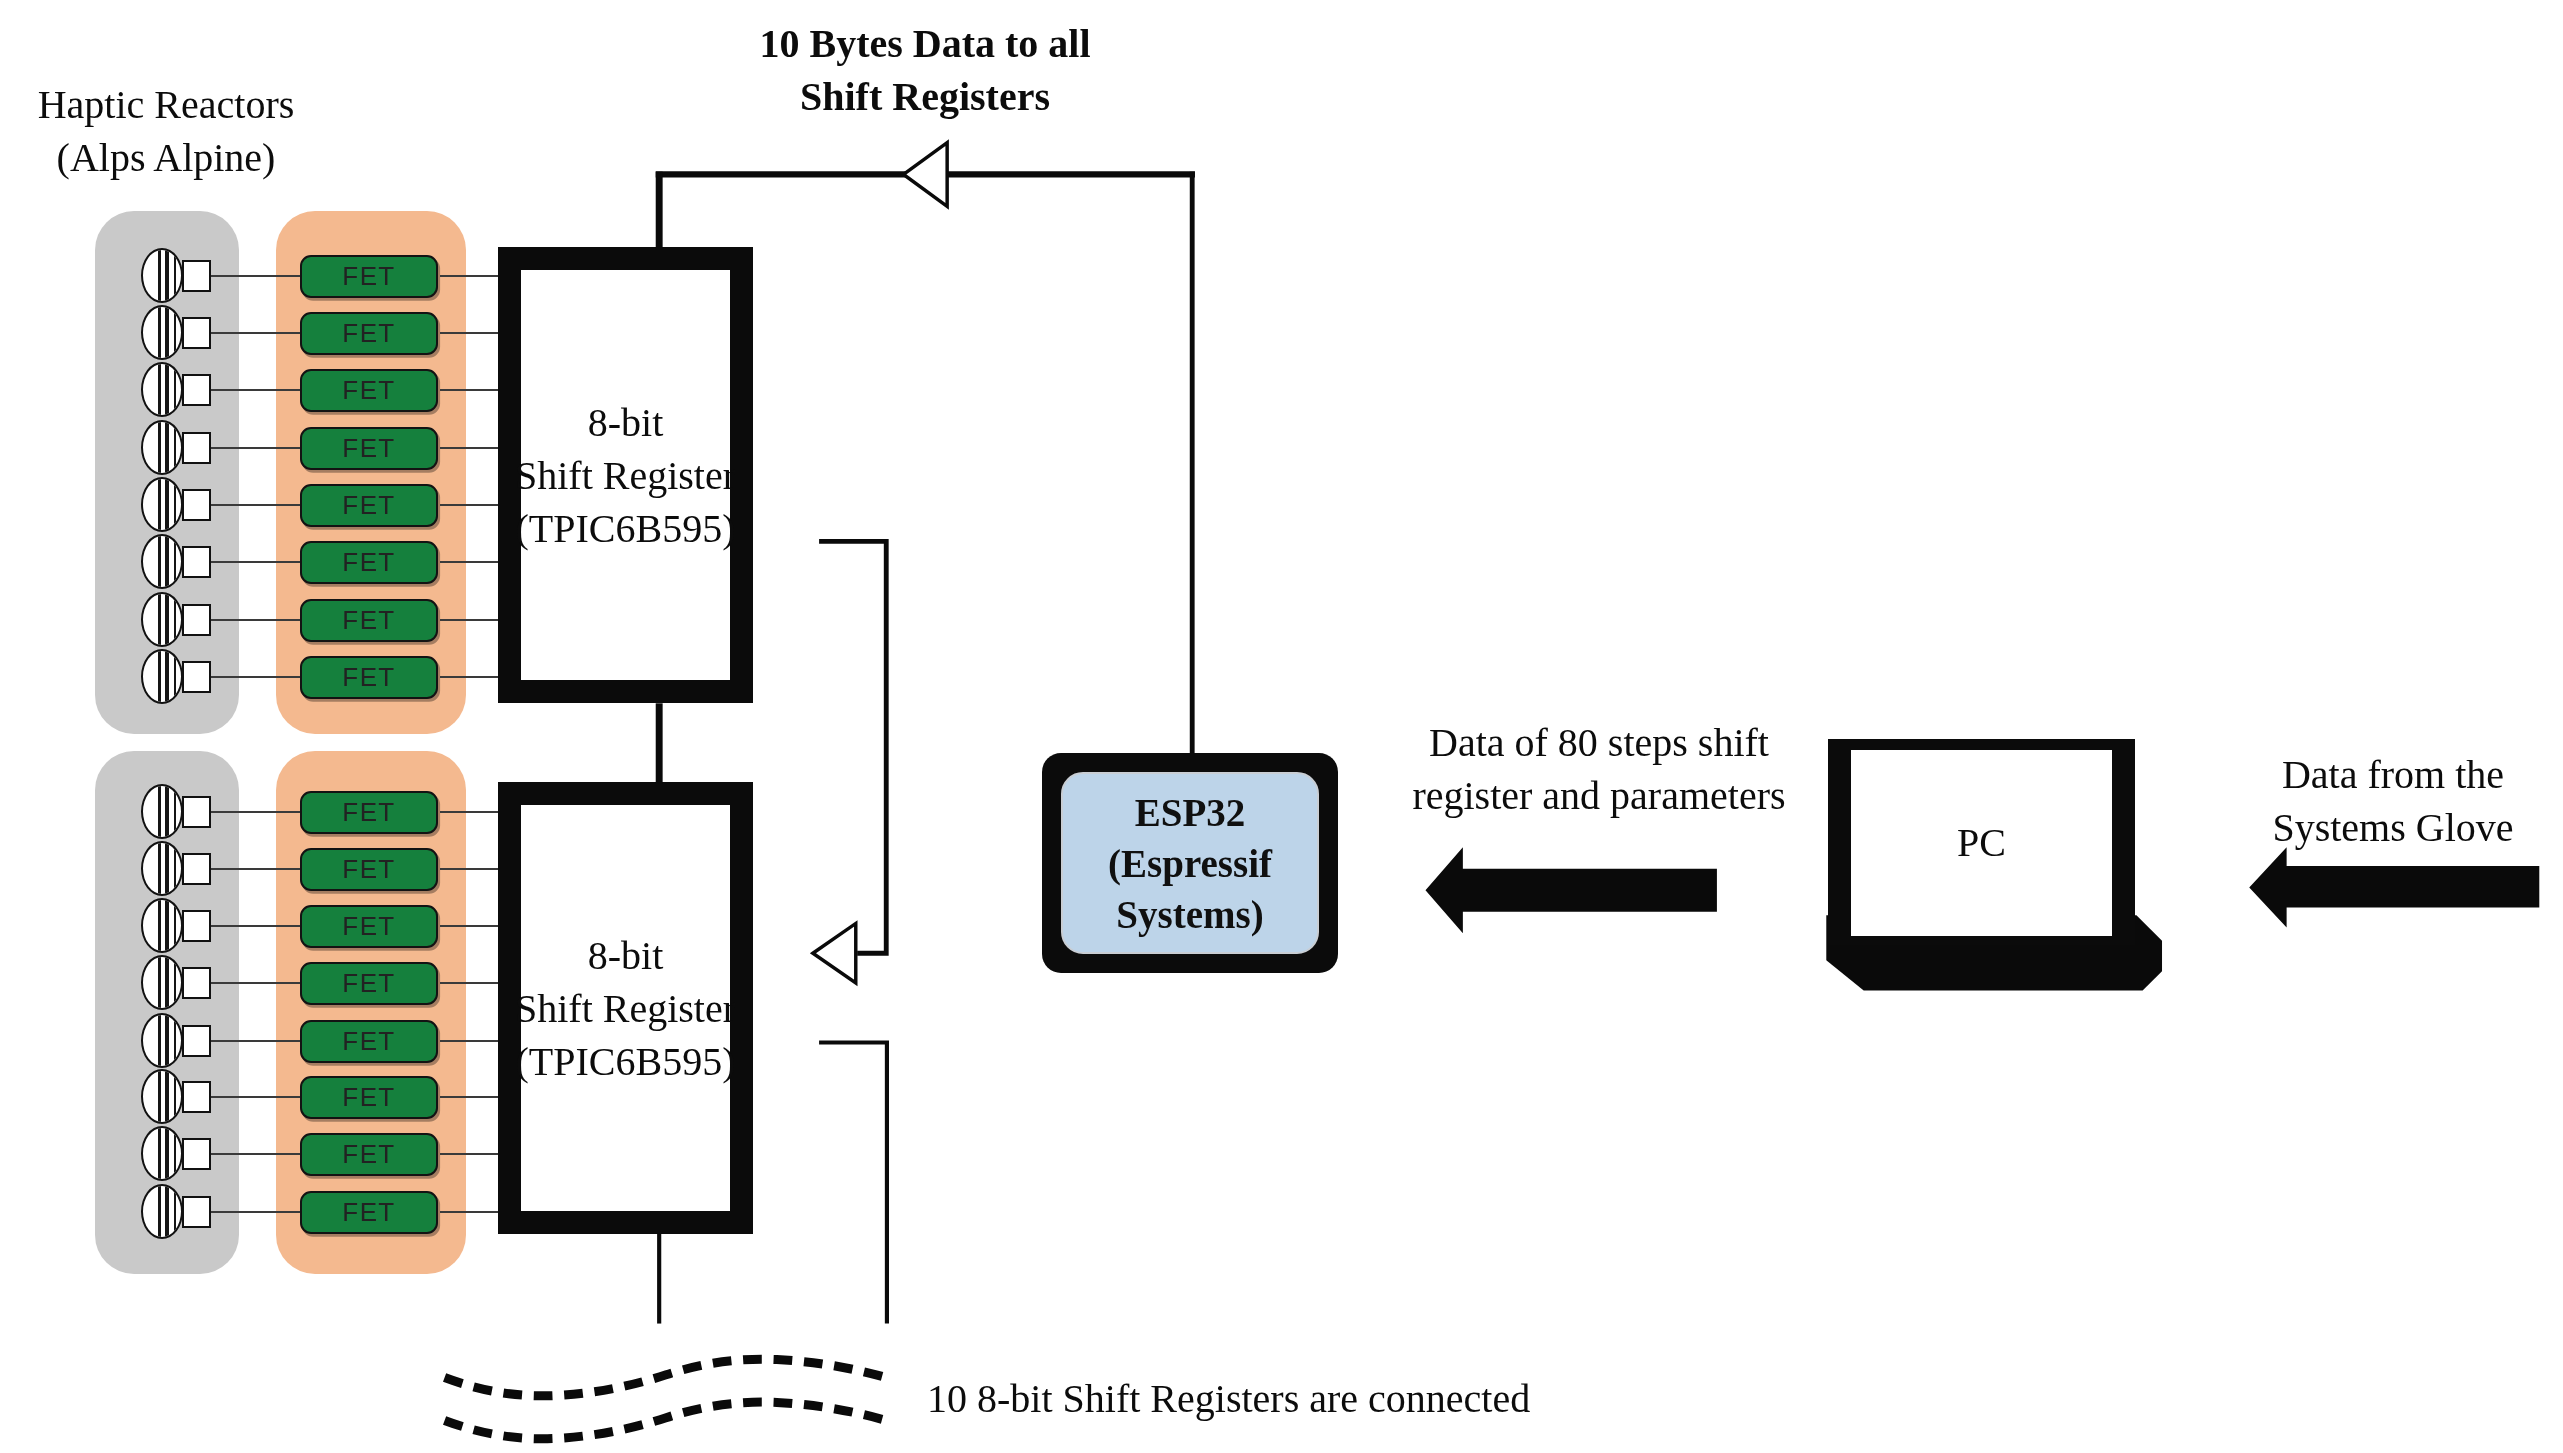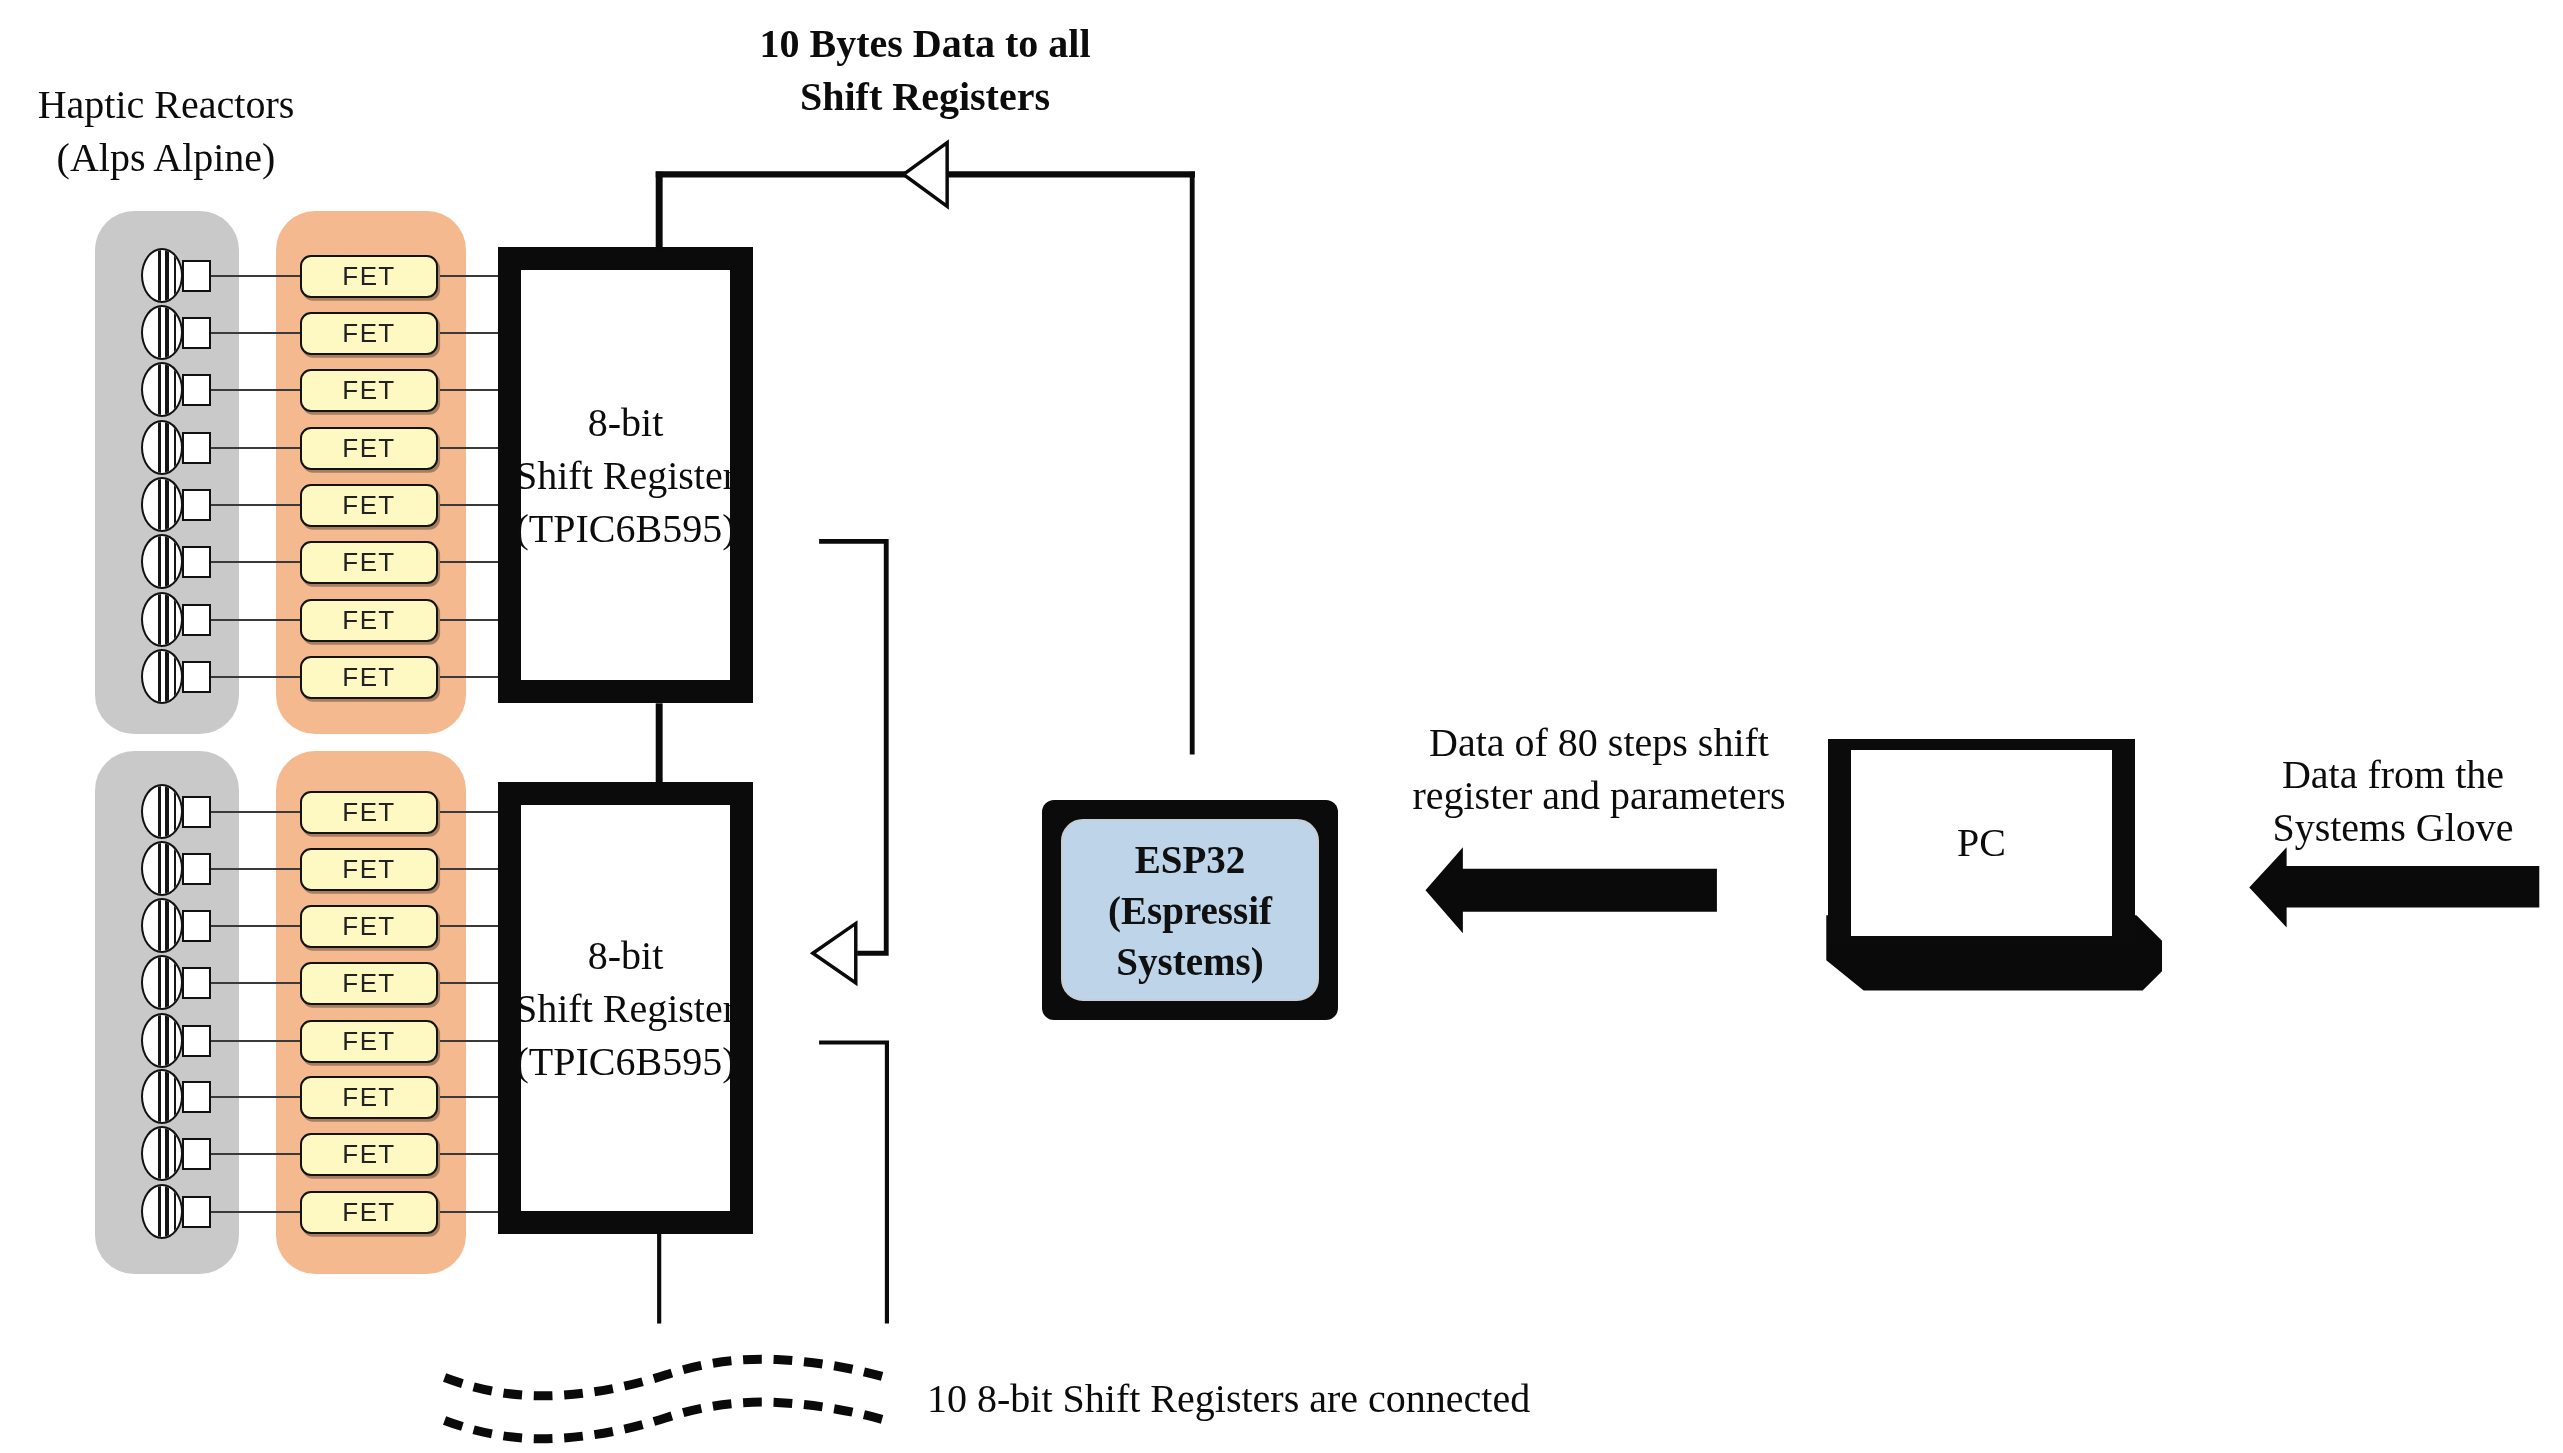--- a/index.html
+++ b/index.html
@@ -15,32 +15,32 @@
   .ellipse{position:absolute;left:141px;top:-28px;width:42px;height:55px;background:#fff;
            border:2.1px solid #111;border-radius:50%;overflow:hidden;}
   .bar{position:absolute;top:0;bottom:0;background:#151515;}
   .b1{left:14.5px;width:3.5px;}
   .b2{left:22px;width:3.5px;}
   .b3{left:30.5px;width:2.1px;}
   .pad{position:absolute;left:182px;top:-16px;width:29px;height:32px;background:#fff;border:2.8px solid #111;}
   .wire{position:absolute;top:-1.4px;height:2.1px;background:#3a3a3a;}
   .w1{left:211px;width:89px;}
   .w2{left:440px;width:61px;}
-  .fet{position:absolute;left:300px;top:-21.5px;width:138px;height:43px;background:#fef9c3;
+  .fet{position:absolute;left:300px;top:-21.5px;width:138px;height:43px;background:#15803d;
        border:2.1px solid #131313;border-radius:11px;box-shadow:2.1px 2.8px 0 rgba(0,0,0,0.32);
        display:flex;align-items:center;justify-content:center;}
   .fet-label{font-family:"Liberation Sans","DejaVu Sans",sans-serif;font-size:26px;font-weight:500;
              letter-spacing:1.4px;color:#222;line-height:1;}
   
   .register{position:absolute;left:498px;width:255px;background:#fff;border:23px solid #0b0b0b;
             display:flex;flex-direction:column;align-items:center;justify-content:center;text-align:center;z-index:3;}
   .register .txt{font-size:40px;line-height:53px;white-space:nowrap;}
   
   .esp-outer{position:absolute;left:1042px;top:753px;width:296px;height:220px;background:#0b0b0b;
-             border-radius:12px;z-index:5;margin-top:47px;}
+             border-radius:19px;z-index:5;}
   .esp-inner{position:absolute;left:19.4px;top:19.4px;right:19.4px;bottom:19.4px;background:var(--blue);
              border:2.1px solid #c9ced4;border-radius:22px;display:flex;flex-direction:column;
              align-items:center;justify-content:center;text-align:center;}
   .esp-inner .txt{font-size:39px;line-height:51px;font-weight:700;color:#101010;white-space:nowrap;}
   
   .pc-screen{position:absolute;left:1828px;top:708px;width:307px;height:206px;background:#fff;
              border-style:solid;border-color:#0b0b0b;border-width:11px 23px 9px;z-index:5;
              display:flex;align-items:center;justify-content:center;margin-top:31px;}
   .pc-screen .txt{font-size:40px;line-height:1;}
   

